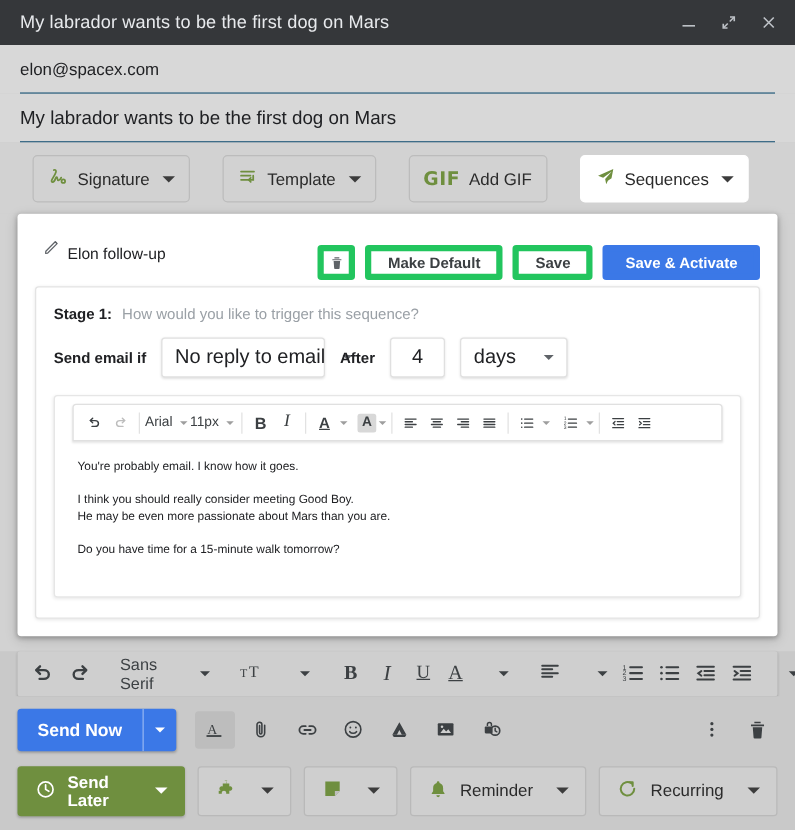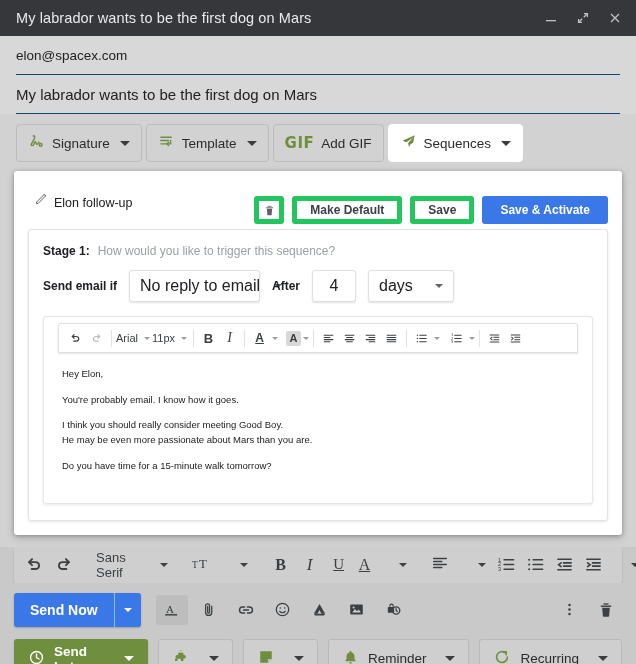--- a/index.html
+++ b/index.html
@@ -27,21 +27,21 @@
     display: flex; align-items: center;
   }
   .field .inner { width: 100%; border-bottom: 1px solid #0c4a6e; height: 100%; display: flex; align-items: center; }
   .to-field { height: 39px; }
   .to-field .txt { font-size: 13.5px; color: #202124; }
   .subj-field { height: 39px; }
   .subj-field .txt { font-size: 15px; color: #202124; }
 
   
   .pluginbar {
-    background: #d2d2d2; padding: 10px 16px 9px 16px; display: flex; align-items: center; gap: 4px; flex: none;
+    background: #d2d2d2; padding: 10px 16px 9px 26px; display: flex; align-items: center; gap: 26px; flex: none;
   }
   .pbtn {
     display: flex; align-items: center; gap: 7px;
     height: 38px; padding: 0 11px;
     border: 1px solid #bcbcbc; border-radius: 4px;
     background: #d2d2d2; color: #2b2b2b; font-size: 13.5px; cursor: pointer;
   }
   .pbtn.active { background: #ffffff; border-color: #ffffff; }
   .pbtn .lbl { white-space: nowrap; }
   .caret { width: 0; height: 0; border-left: 5px solid transparent; border-right: 5px solid transparent; border-top: 5px solid #3c3c3c; margin-left: 3px; }
@@ -359,21 +359,20 @@
             </div>
             <div class="ti">
               <svg width="13" height="13" viewBox="0 0 18 18" stroke="#3c4043" stroke-width="1.4" stroke-linecap="round">
                   <path d="M3 4h12M8 7.3h7M8 10.7h7M3 14h12"></path>
                   <path d="m3.6 7.2 2 1.9-2 1.9" fill="none"></path>
                 </svg>
             </div>
           </div>
 
           <div class="bodytext">
-            <p>Hey Elon,</p>
             <p>You're probably email. I know how it goes.</p>
             <p class="tight">I think you should really consider meeting Good Boy.</p>
             <p>He may be even more passionate about Mars than you are.</p>
             <p>Do you have time for a 15-minute walk tomorrow?</p>
           </div>
         </div>
       </div>
 
     </div>
   </div>

